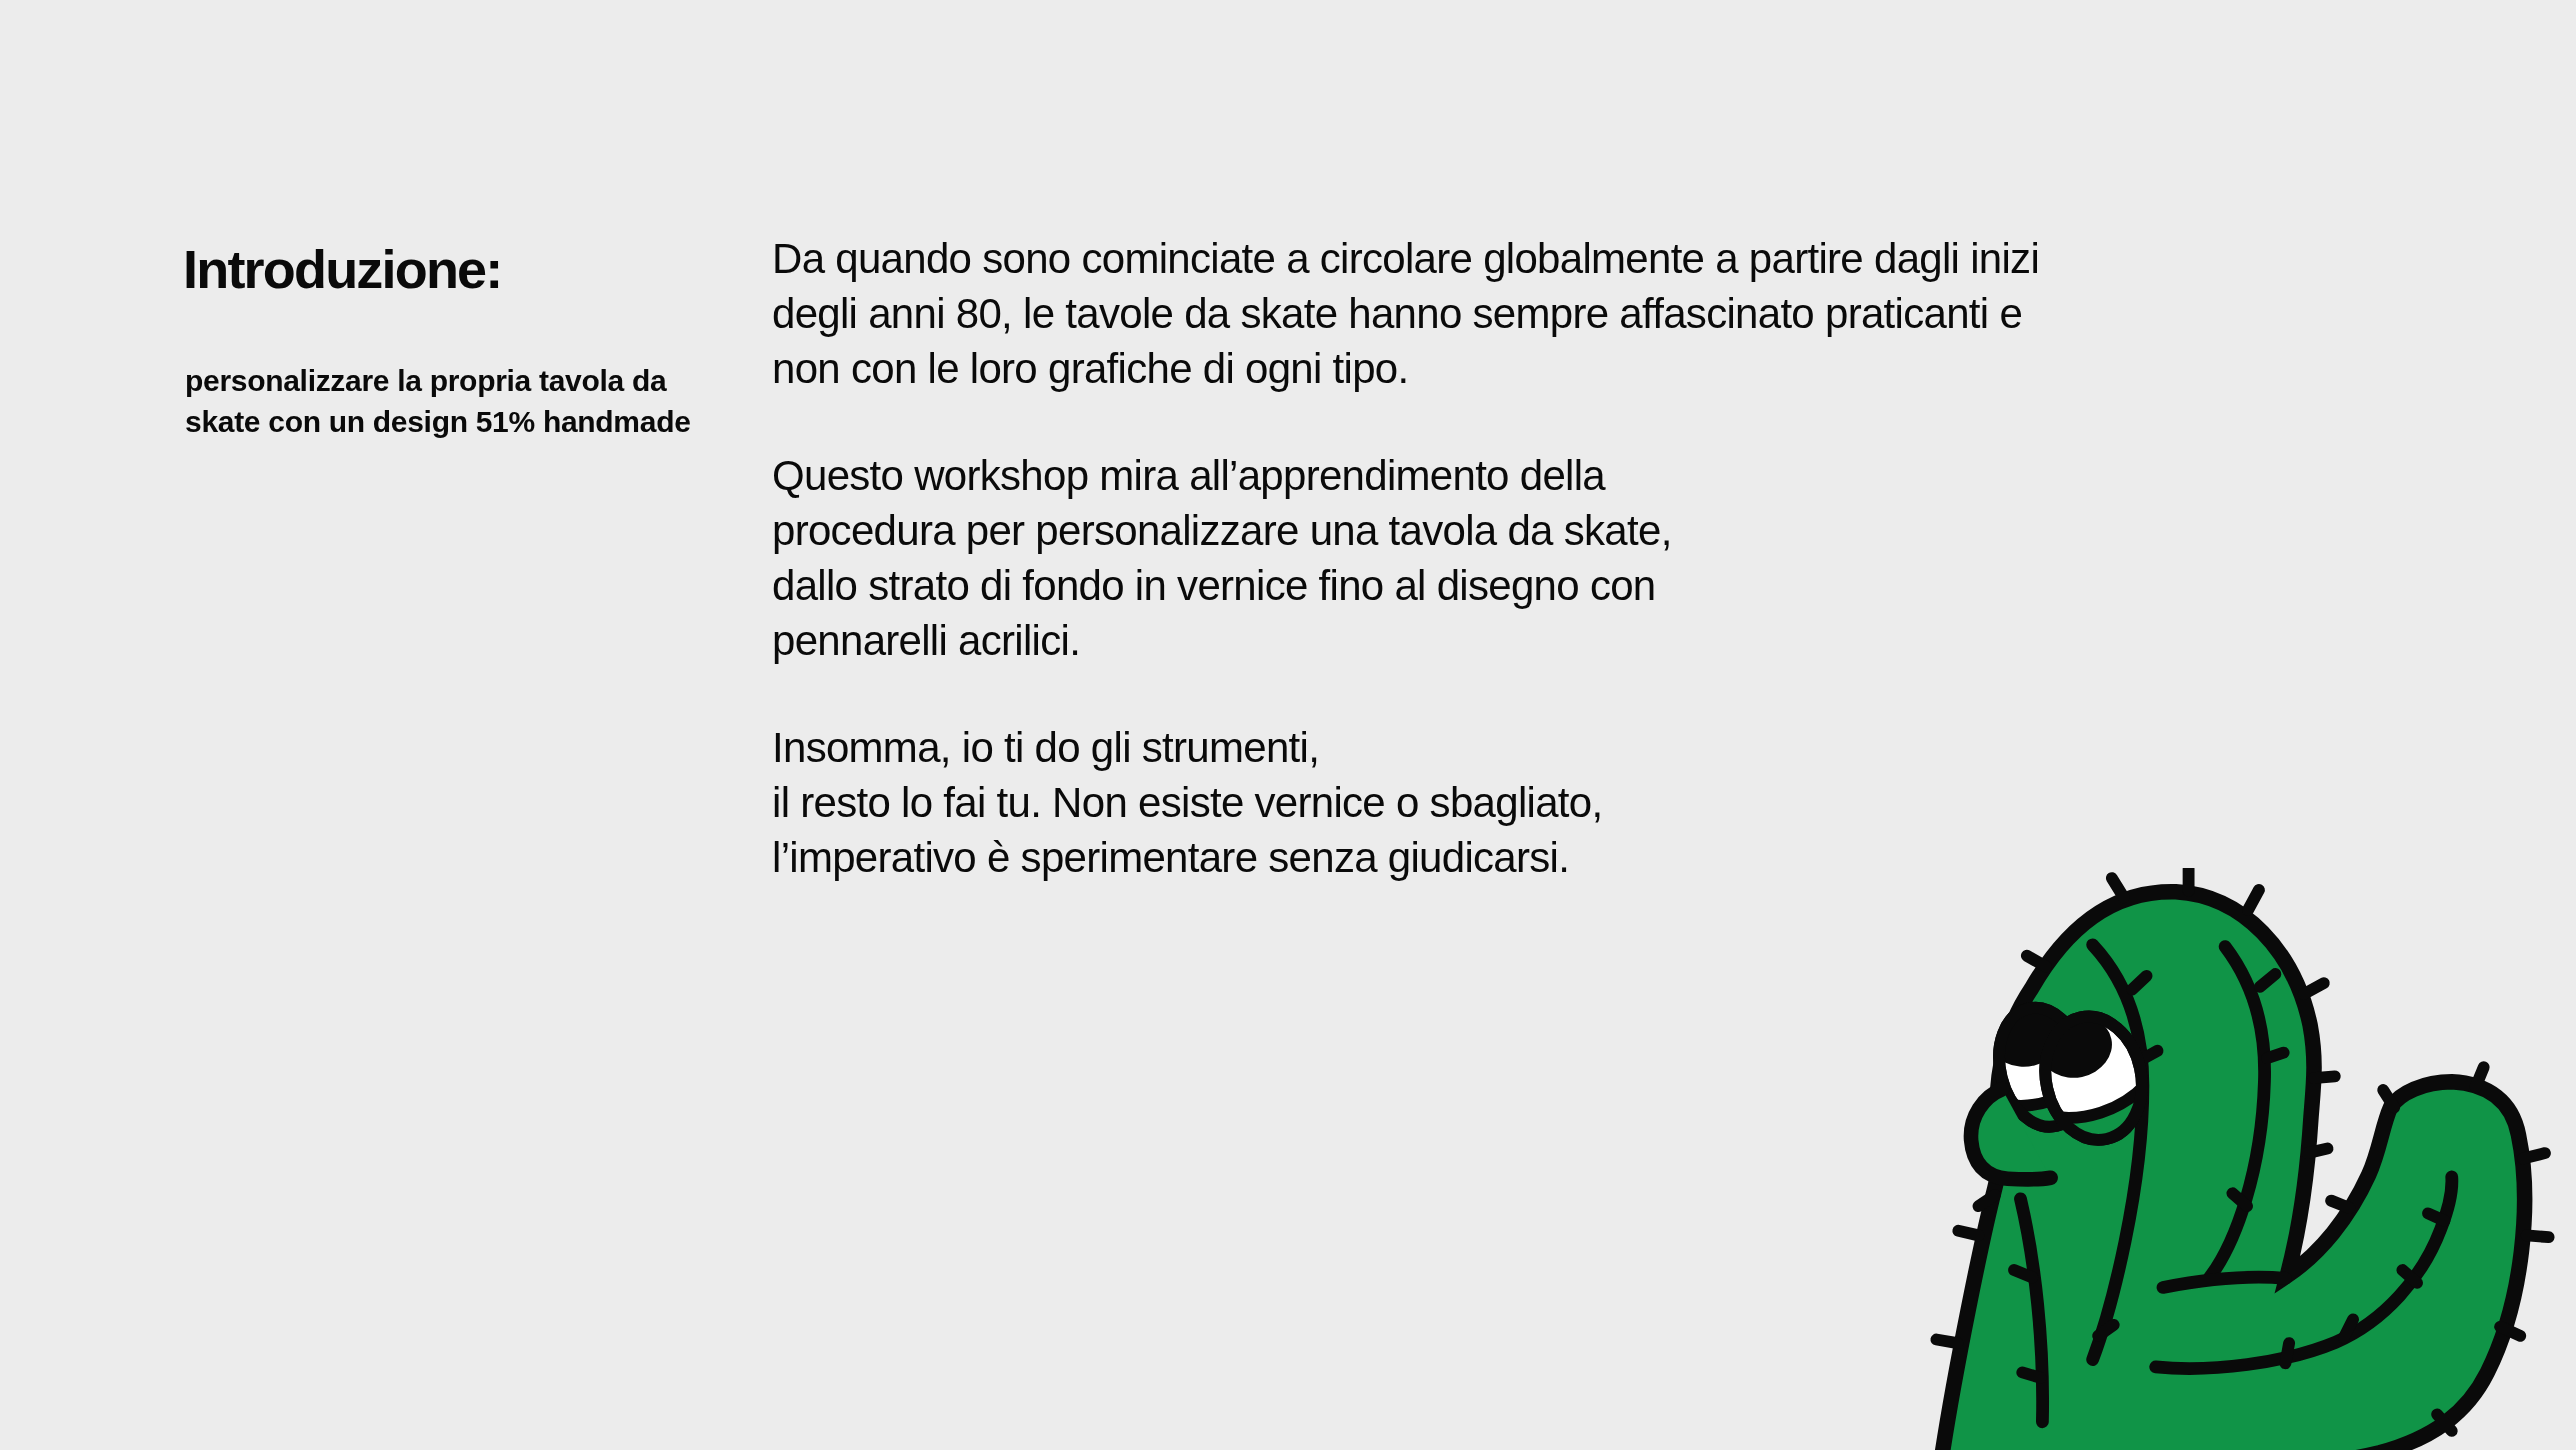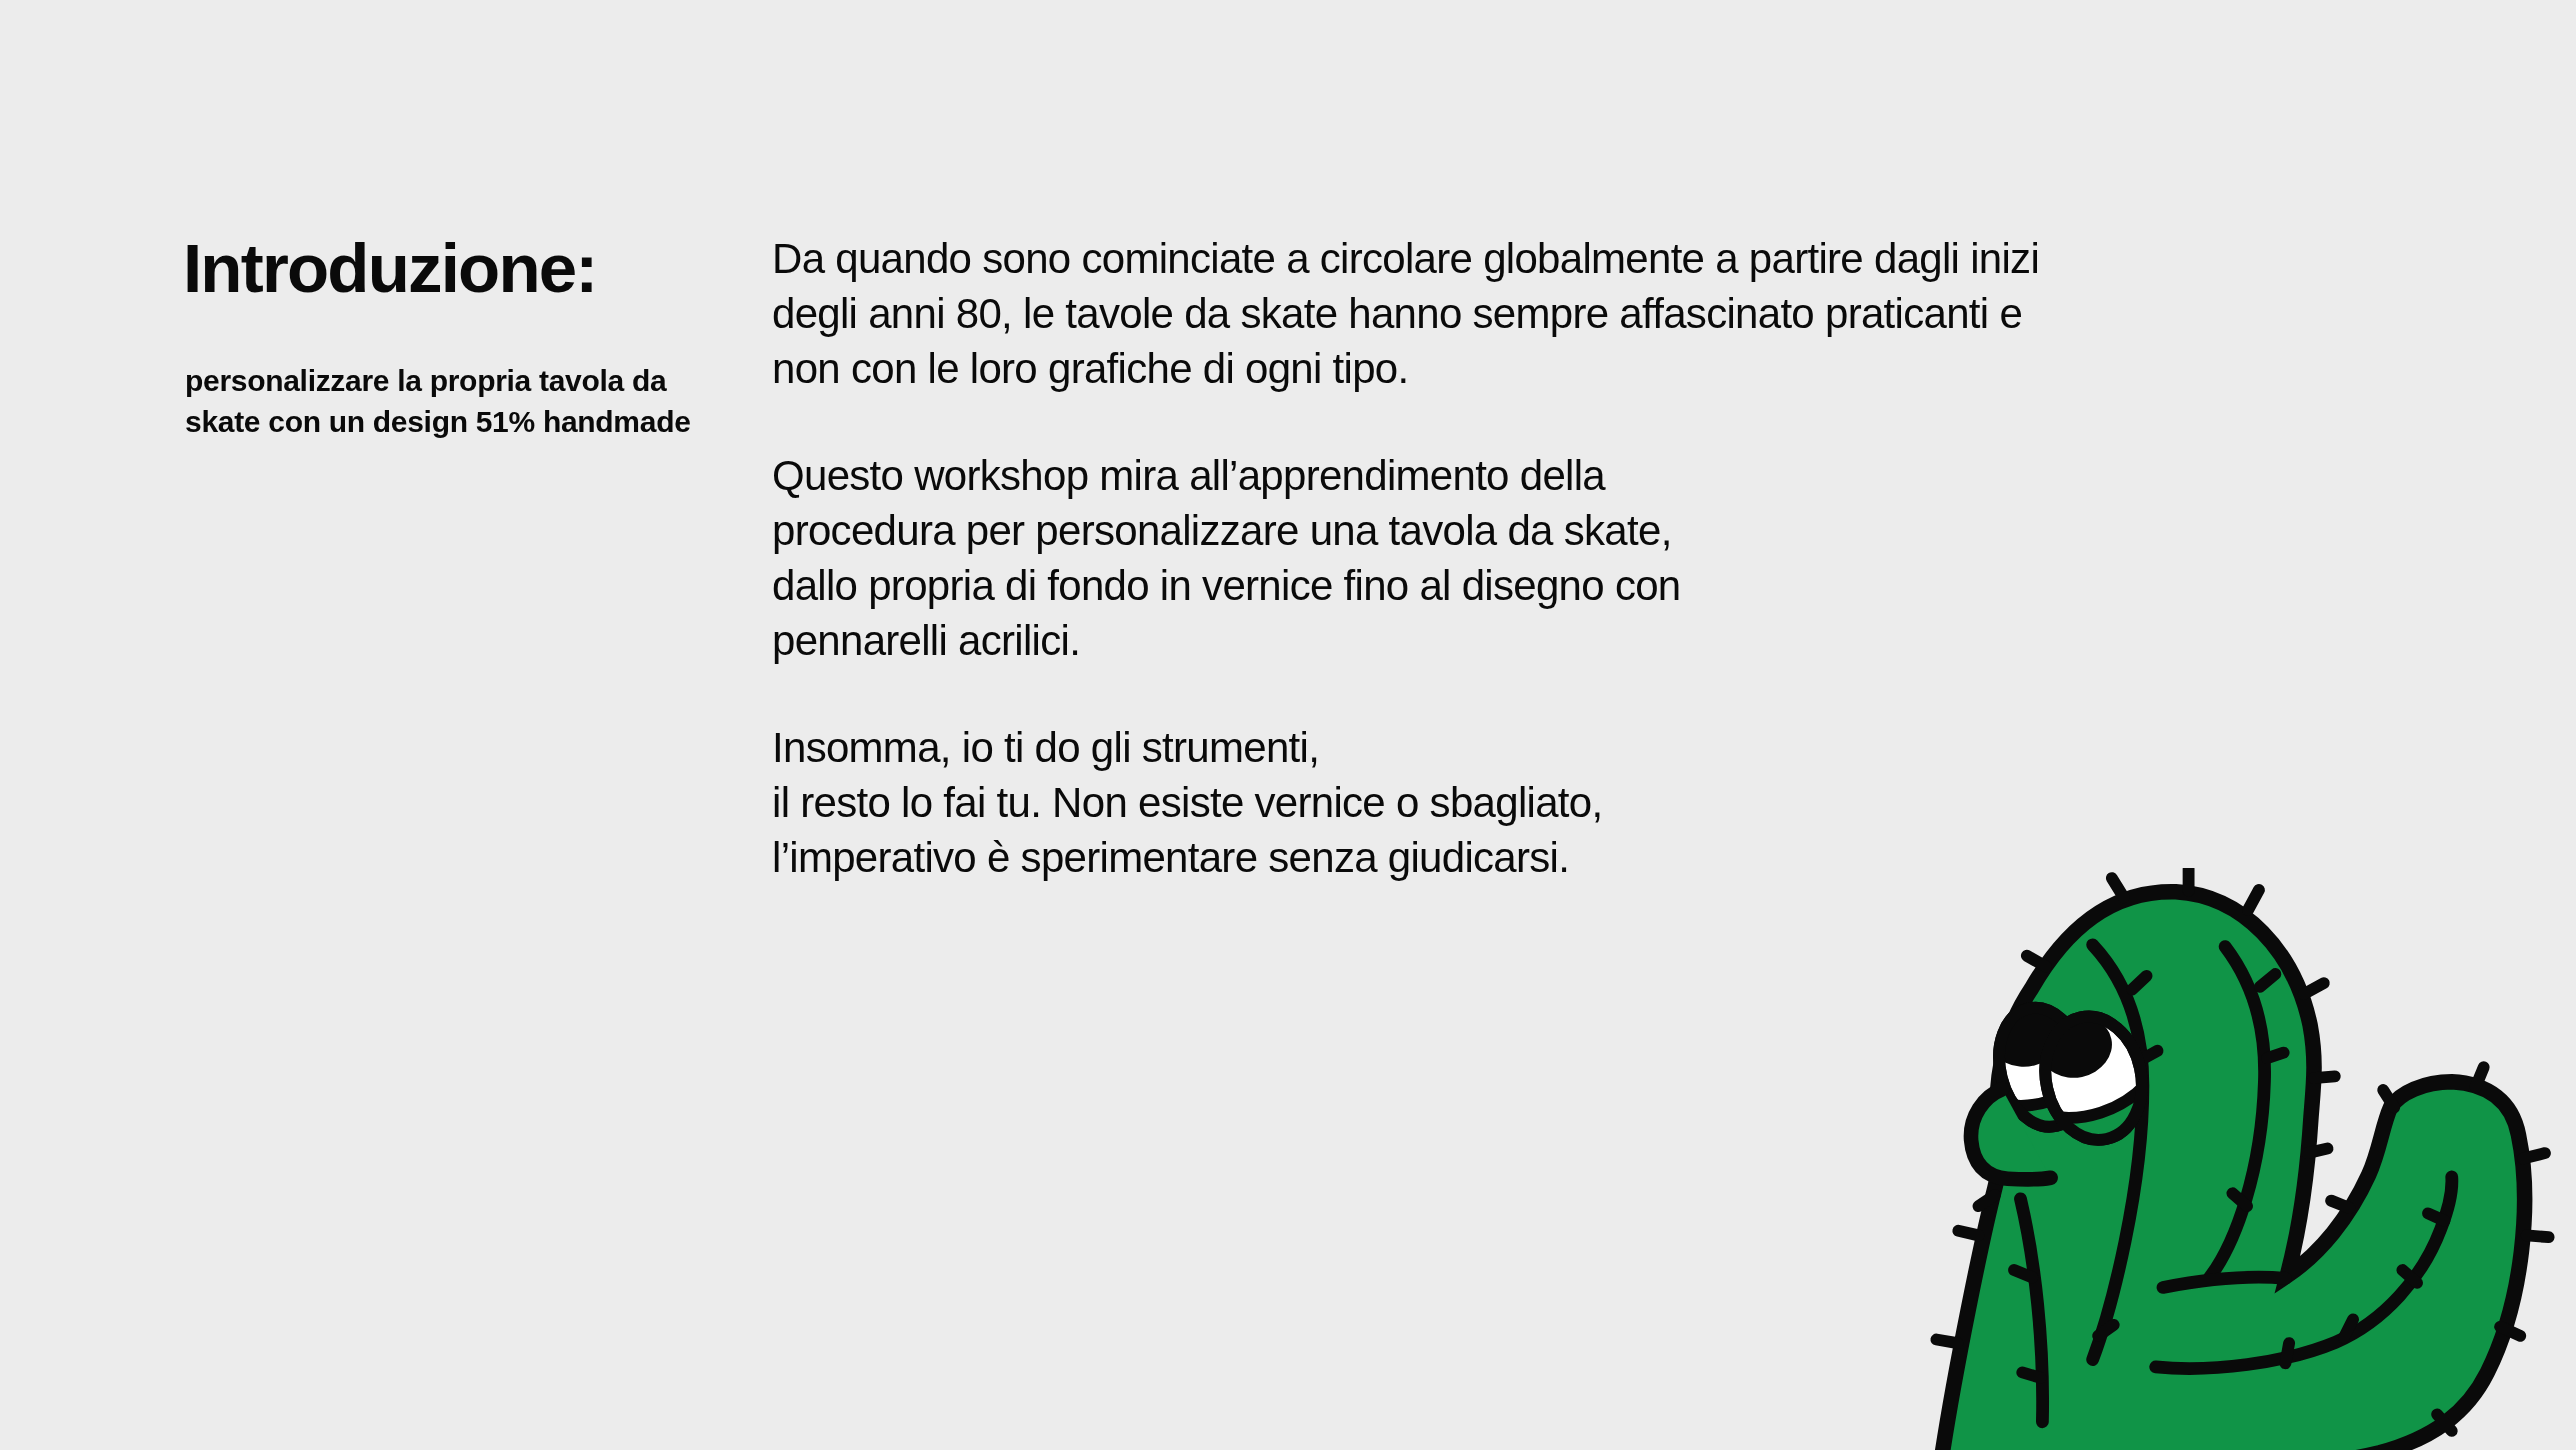--- a/index.html
+++ b/index.html
@@ -15,21 +15,21 @@
     position:relative;
     width:2576px;height:1451px;
     background:var(--bg);
     color:var(--ink);
     font-family:"Liberation Sans","DejaVu Sans",sans-serif;
     overflow:hidden;
   }
   .page-title{
     position:absolute;left:183px;top:225px;
     margin:0;
-    font-size:69px;line-height:88px;font-weight:bold;
+    font-size:54px;line-height:88px;font-weight:bold;
     letter-spacing:-1.8px;white-space:pre;
   }
   .page-subtitle{
     position:absolute;left:185px;top:360px;
     margin:0;
     font-size:30px;line-height:41px;font-weight:bold;
     letter-spacing:-0.3px;white-space:pre;
   }
   .body-col{
     position:absolute;left:772px;top:231px;width:1790px;
@@ -60,21 +60,21 @@
 
   <p class="page-subtitle">personalizzare la propria tavola da
 skate con un design 51% handmade</p>
 
   <div class="body-col">
     <p>Da quando sono cominciate a circolare globalmente a partire dagli inizi
 degli anni 80, le tavole da skate hanno sempre affascinato praticanti e
 non con le loro grafiche di ogni tipo.</p>
     <p>Questo workshop mira all’apprendimento della
 procedura per personalizzare una tavola da skate,
-dallo propria di fondo in vernice fino al disegno con
+dallo strato di fondo in vernice fino al disegno con
 pennarelli acrilici.</p>
     <p>Insomma, io ti do gli strumenti,
 il resto lo fai tu. Non esiste vernice o sbagliato,
 l’imperativo è sperimentare senza giudicarsi.</p>
   </div>
 
   <svg class="cactus" viewBox="2090 950 730 638" xmlns="http://www.w3.org/2000/svg" aria-hidden="true">
     <defs>
       <clipPath id="eyeL">
           <ellipse cx="0" cy="0" rx="46" ry="66"></ellipse>

